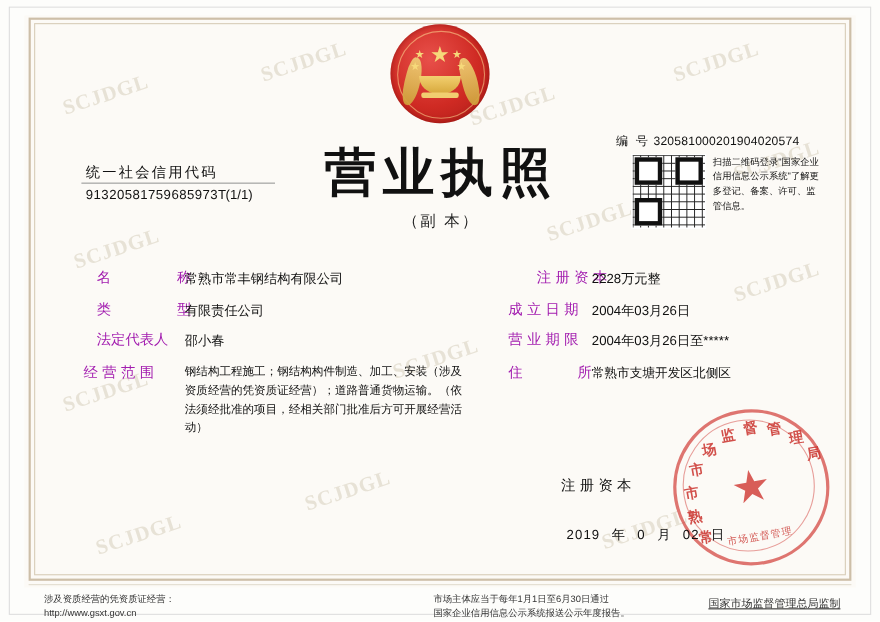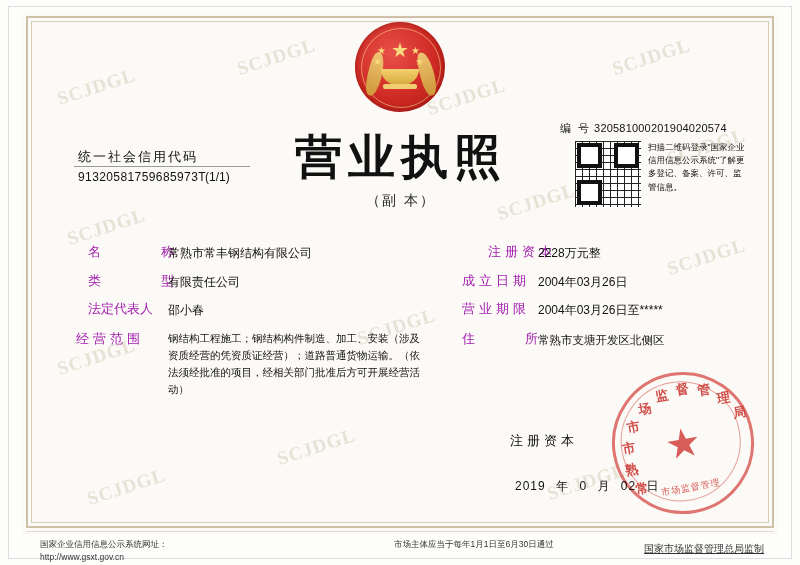--- a/index.html
+++ b/index.html
@@ -439,22 +439,23 @@
     <span>0</span>
     <span>月</span>
     <span>02</span>
     <span>日</span>
   </div>
 
   <div class="hairline"></div>
 
   <div class="footer">
     <div class="footer-left">
-      <div>国家企业信用信息公示系统网址：</div>
+      <div>涉及资质经营的凭资质证经营：</div>
       <div>http://www.gsxt.gov.cn</div>
     </div>
     <div class="footer-center">
       <div>市场主体应当于每年1月1日至6月30日通过</div>
+      <div>国家企业信用信息公示系统报送公示年度报告。</div>
     </div>
     <div class="footer-right">国家市场监督管理总局监制</div>
   </div>
 
 </div>
 
 </body></html>

